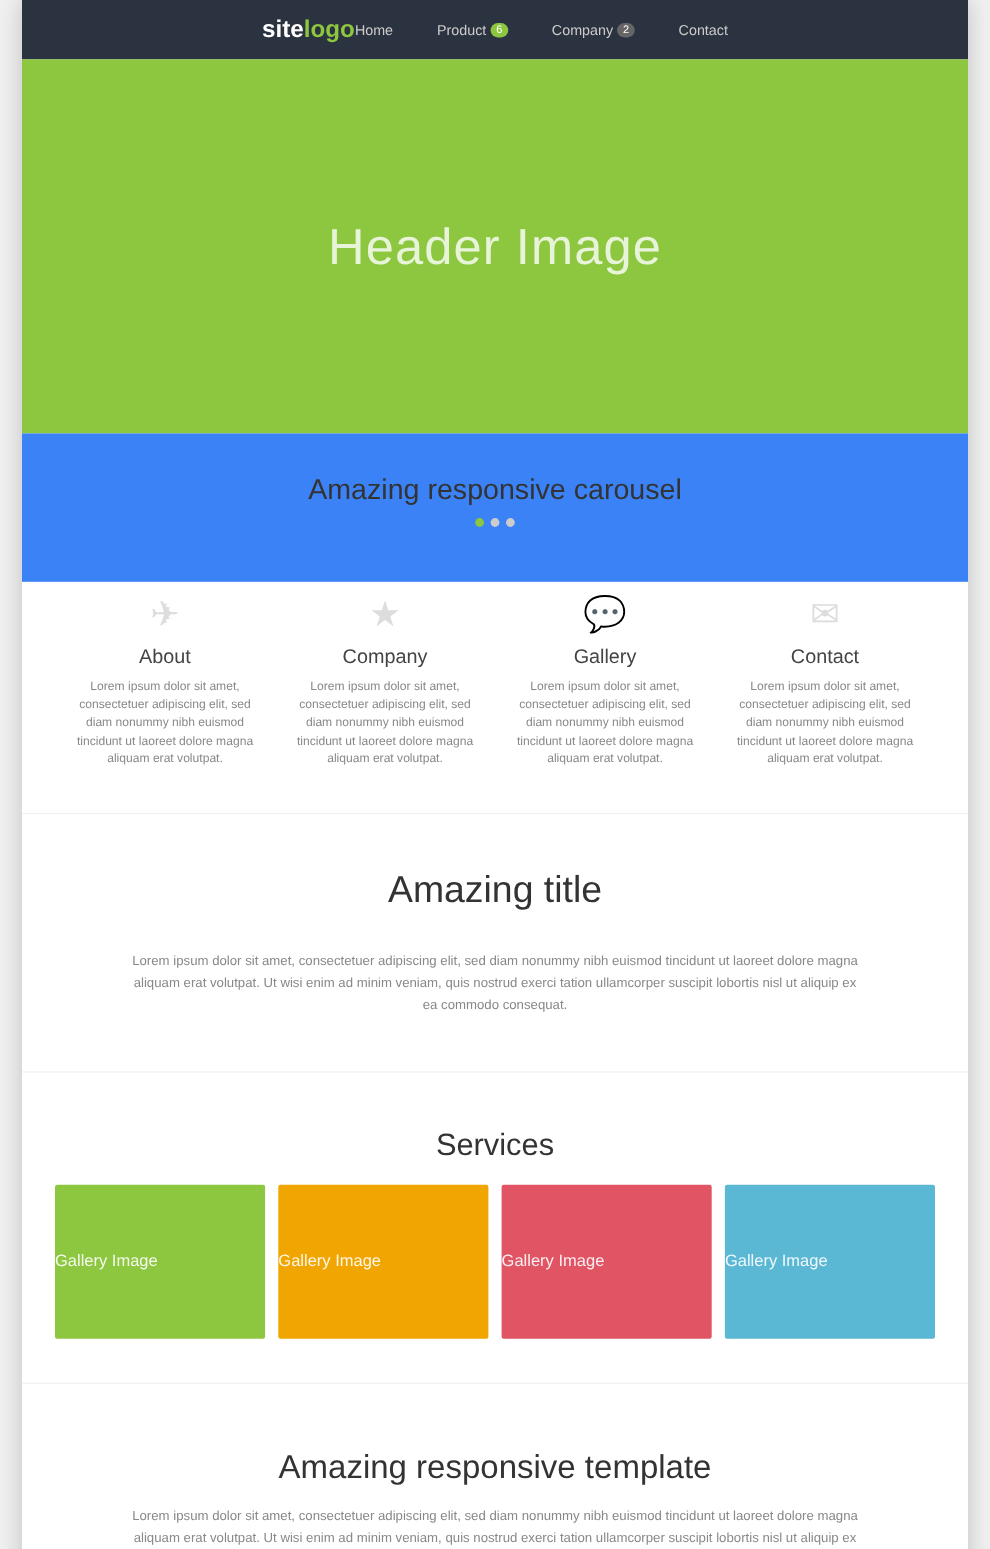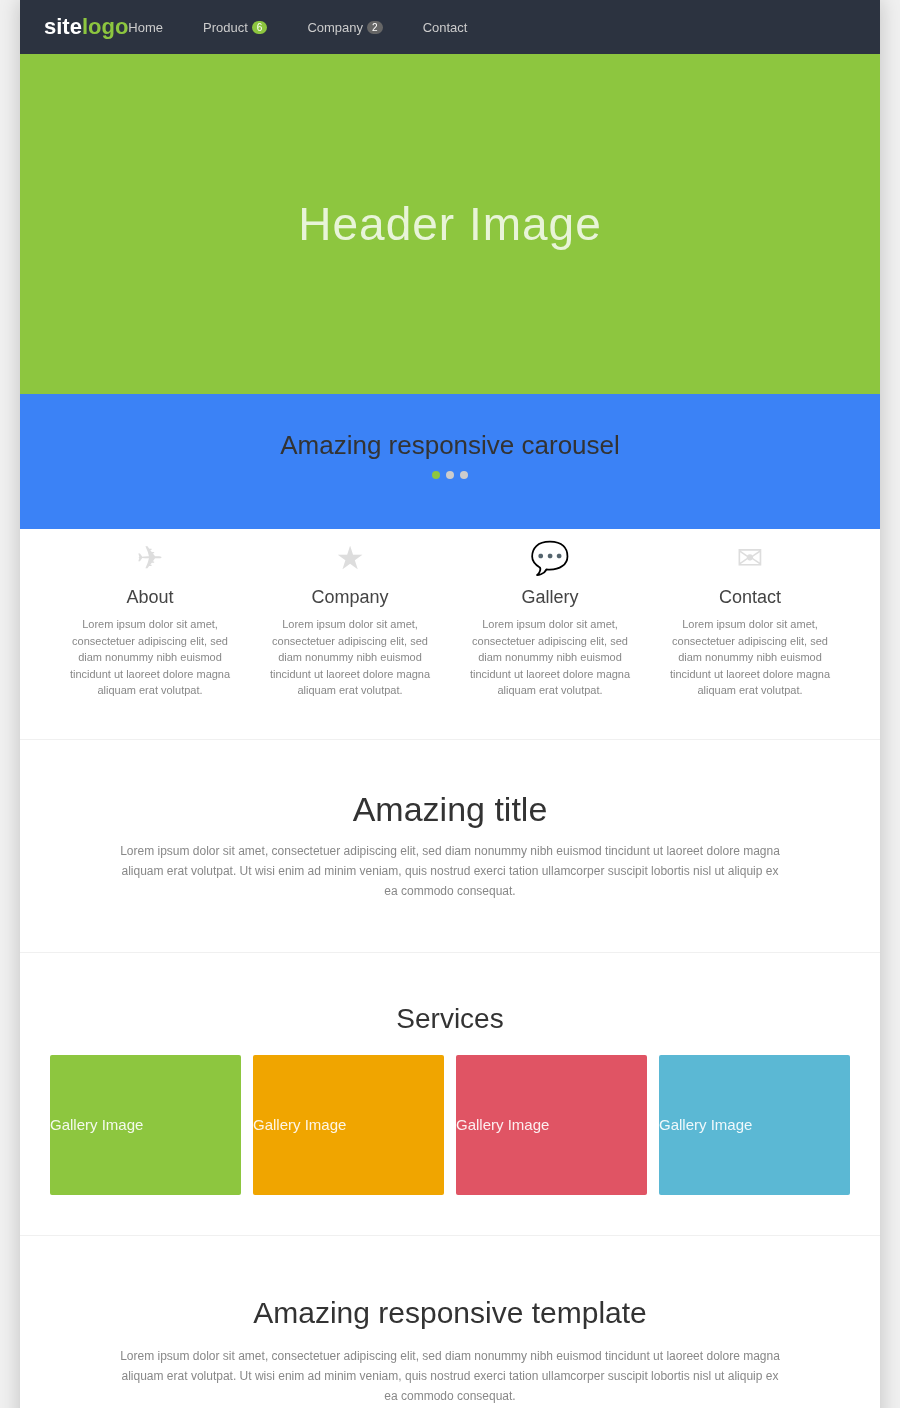--- a/index.html
+++ b/index.html
@@ -11,21 +11,21 @@
       margin: 0 auto;
       background: #fff;
       box-shadow: 0 0 20px rgba(0,0,0,0.2);
     }
 
     
     .navbar {
       background: #2c3340;
       display: flex;
       align-items: center;
-      justify-content: flex-start;
+      justify-content: center;
       padding: 0 24px;
       height: 54px;
     }
     .logo {
       color: #fff;
       font-size: 22px;
       font-weight: bold;
     }
     .logo span.site { color: #fff; }
     .logo span.logo-text { color: #8dc63f; }
@@ -132,21 +132,21 @@
     .amazing-section {
       background: #fff;
       text-align: center;
       padding: 50px 100px;
       border-top: 1px solid #f0f0f0;
     }
     .amazing-title {
       font-size: 34px;
       font-weight: 400;
       color: #333;
-      margin-bottom: 12px;
+      margin-bottom: 34px;
     }
     .amazing-desc {
       font-size: 12px;
       color: #888;
       line-height: 1.7;
     }
 
     
     .gallery-section {
       background: #fff;

